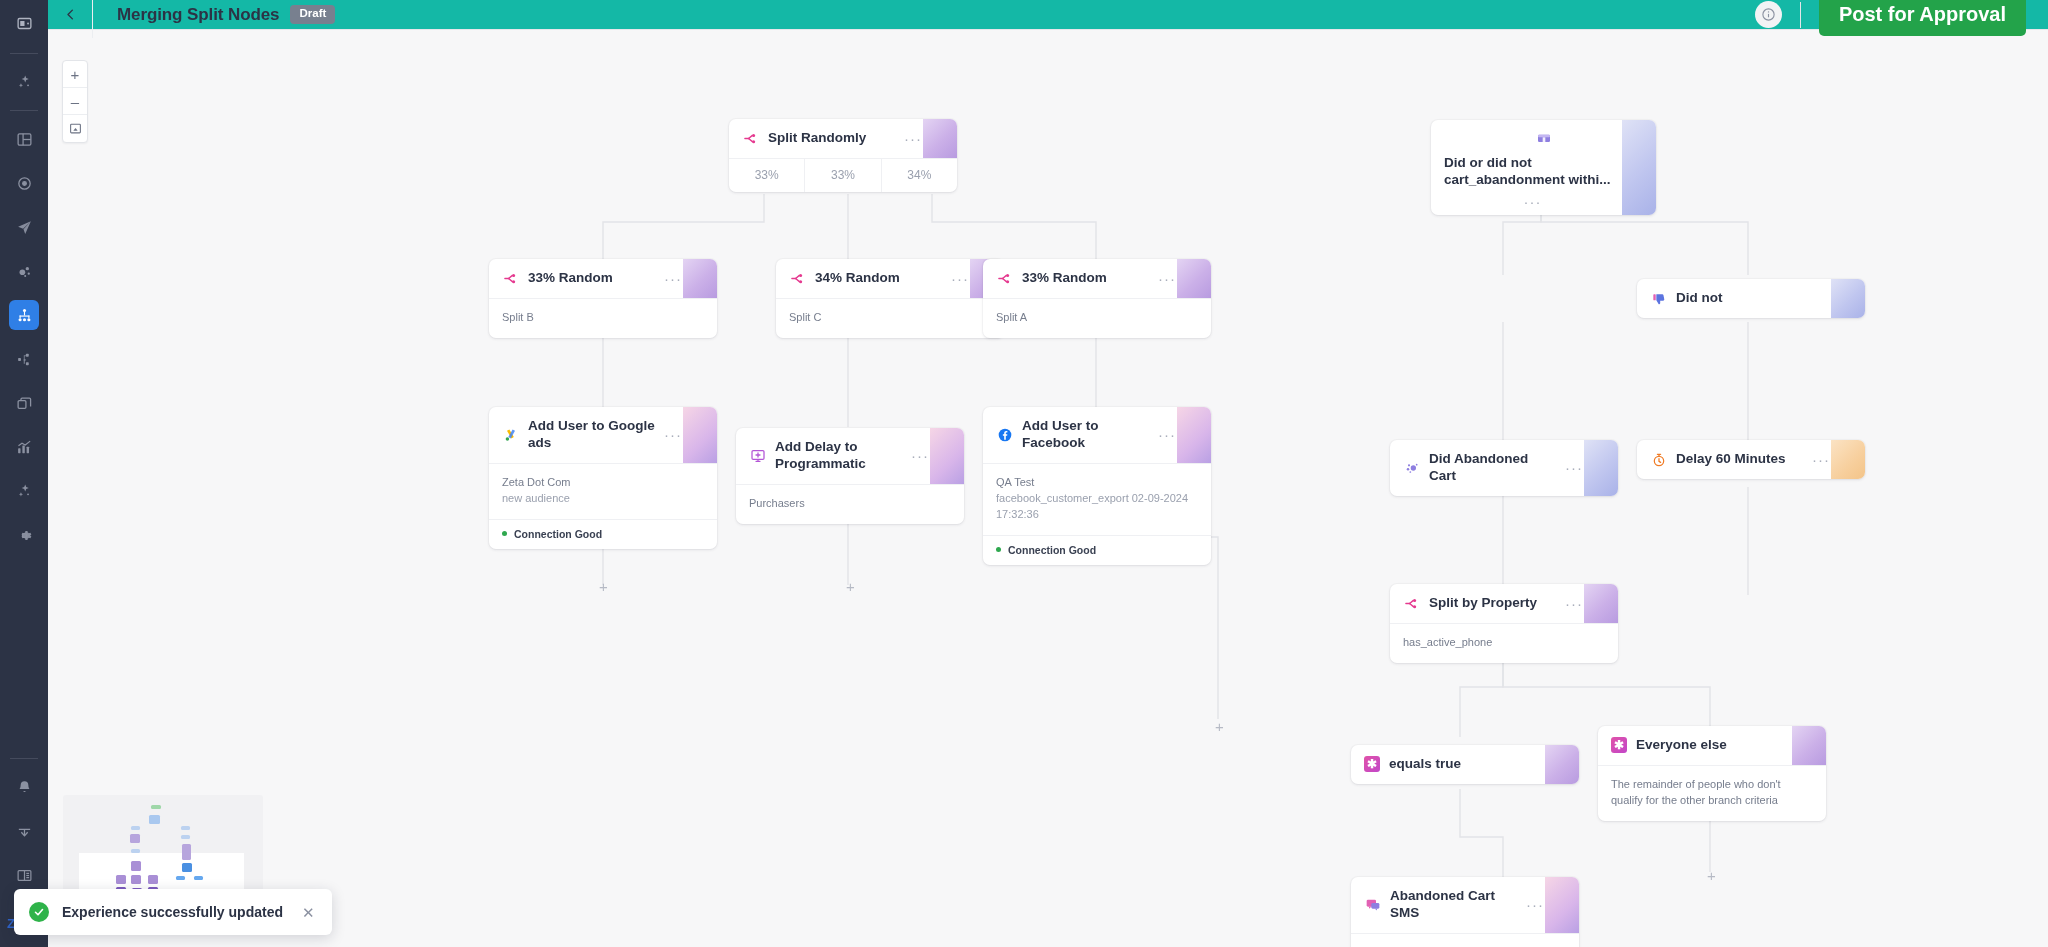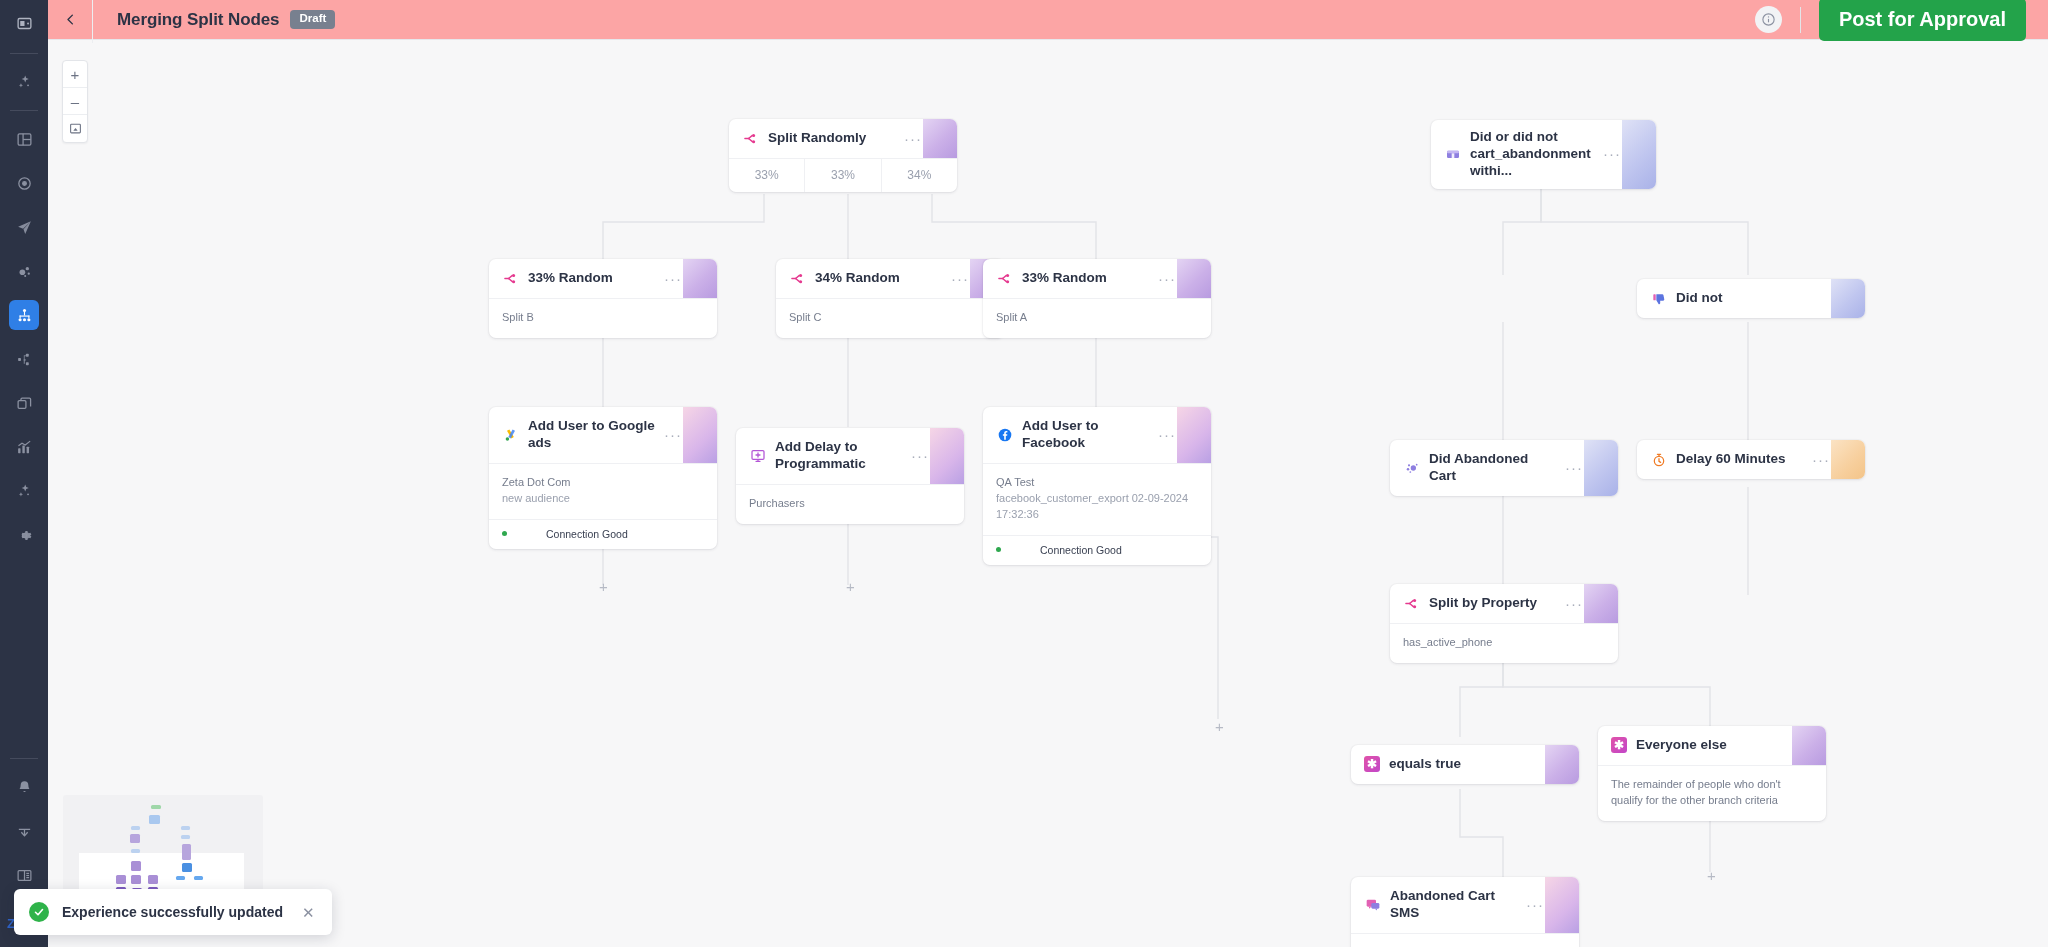--- a/index.html
+++ b/index.html
@@ -31,21 +31,21 @@
   .rail-bottom { display:flex; flex-direction:column; align-items:center; padding-bottom:6px; }
   .zeta {
     width:48px; height:44px; background:#2c3345; display:flex;
     flex-direction:column; align-items:center; justify-content:center;
   }
   .zeta .chev { color:#2f7fe6; font-size:11px; line-height:8px; }
   .zeta .word { color:#2f63c8; font-weight:bold; font-size:13px; letter-spacing:0.2px; }
 
   
   .topbar {
-    position:absolute; left:48px; top:0; right:0; height:40px; background:#fca5a5;
+    position:absolute; left:48px; top:0; right:0; height:30px; background:#14b8a6;
     border-bottom:1px solid #e6e7eb; display:flex; align-items:center; z-index:30;
   }
   .back-btn {
     width:45px; height:46px; display:flex; align-items:center; justify-content:center;
     border-right:1px solid #eceef1; cursor:pointer; color:#2c3345;
   }
   .title-wrap { display:flex; align-items:center; gap:11px; padding-left:24px; }
   .page-title { font-size:17px; font-weight:bold; color:#2c3345; letter-spacing:-0.1px; }
   .badge-draft {
     background:#78808f; color:#fff; font-size:11.5px; font-weight:bold;
@@ -107,21 +107,21 @@
   .c-blue   { background:linear-gradient(135deg,#dfe2f6 0%,#c0c6ef 55%,#a9b2e8 100%); }
   .c-orange { background:linear-gradient(135deg,#fbe3c4 0%,#f7cf9d 60%,#f3c489 100%); }
   .node-body { border-top:1px solid #eff0f3; padding:11px 13px 12px; }
   .sub1 { font-size:11px; color:#767d8d; line-height:1.45; }
   .sub2 { font-size:11px; color:#9aa0ae; line-height:1.45; }
   .node-foot {
     border-top:1px solid #eff0f3; padding:8px 13px 9px;
     display:flex; align-items:center; gap:7px;
   }
   .dot-green { width:5px; height:5px; border-radius:50%; background:#2fa84f; }
-  .conn-txt { font-size:10.5px; font-weight:normal; color:#3a4152;margin-left:32px; }
+  .conn-txt { font-size:10.5px; font-weight:bold; color:#3a4152; }
 
   
   .pct-row { display:flex; border-top:1px solid #eff0f3; }
   .pct-row div {
     flex:1 1 0; text-align:center; font-size:12px; color:#9aa0ae;
     padding:9px 0 10px; border-right:1px solid #eff0f3;
   }
   .pct-row div:last-child { border-right:none; }
 
   
@@ -530,21 +530,21 @@
         <span class="conn-txt">Connection Good</span>
       </div>
     </div>
 
     <div class="plus-handle" style="left:547px; top:531px;">+</div>
     <div class="plus-handle" style="left:794px; top:531px;">+</div>
     <div class="plus-handle" style="left:1163px; top:671px;">+</div>
     <div class="plus-handle" style="left:1655px; top:820px;">+</div>
 
     <div class="node" style="left:1383px; top:73px; width:225px;">
-      <div class="node-head" style="padding:9px 13px;">
+      <div class="node-head" style="padding:9px 13px;flex-direction:column;">
         <span class="ico">
           <svg width="16" height="16" viewBox="0 0 24 24">
             <rect x="3" y="7" width="18" height="11" rx="2" fill="#8e7fe0"></rect>
             <rect x="3" y="7" width="18" height="4" rx="1.6" fill="#c4b6f2"></rect>
             <rect x="10" y="11" width="4" height="7" fill="#f2eefd"></rect>
           </svg>
         </span>
         <span class="n-title">Did or did not cart_abandonment withi...</span>
         <span class="dots">···</span>
         <span class="corner">

